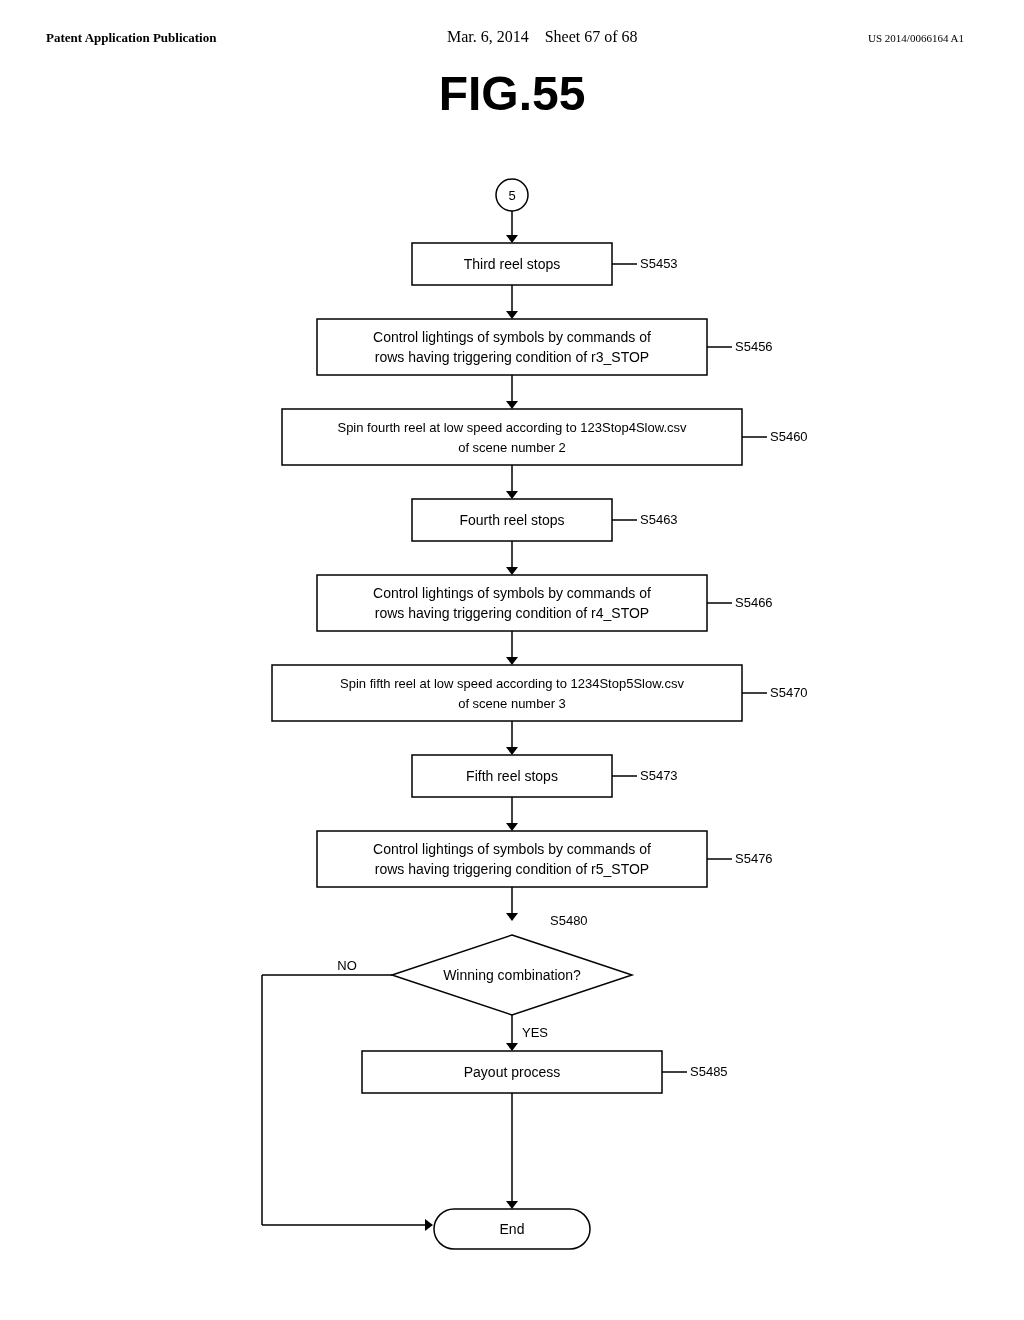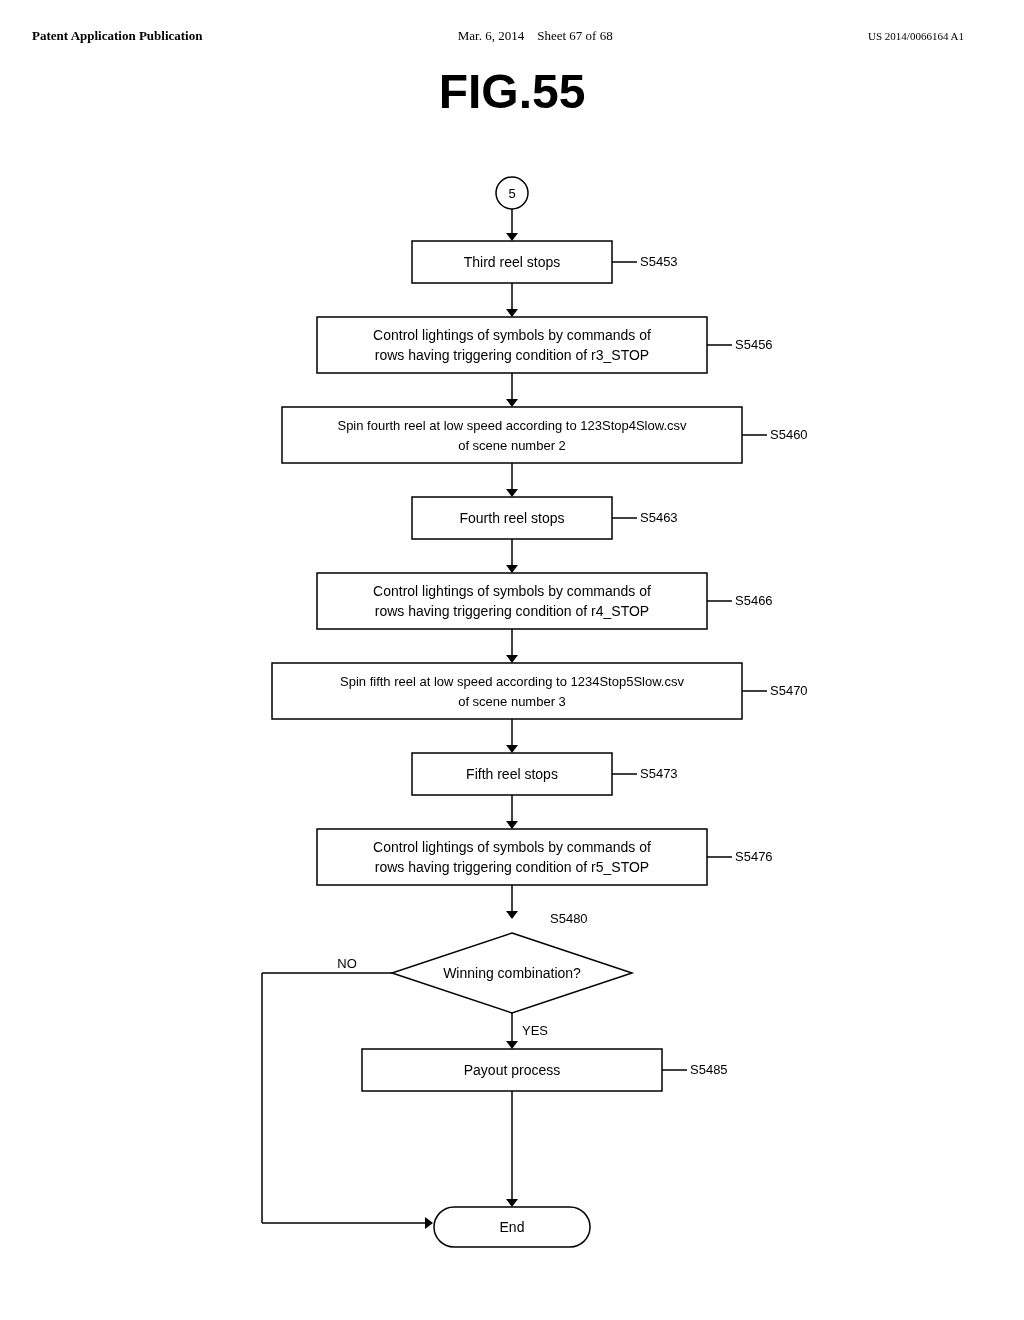--- a/index.html
+++ b/index.html
@@ -8,25 +8,25 @@
       min-height: 1320px;
       background: #fff;
       font-family: 'Times New Roman', Times, serif;
       font-size: 14px;
       color: #000;
     }
     .header {
       display: flex;
       justify-content: space-between;
       align-items: baseline;
-      padding: 28px 60px 10px 32px;
+      padding: 28px 60px 10px 46px;
       font-size: 13px;
     }
     .header-left { font-weight: bold; }
-    .header-center { font-size: 13px; }
+    .header-center { font-size: 16px; }
     .header-right { font-size: 11px; }
 
     .diagram-container {
       display: flex;
       flex-direction: column;
       align-items: center;
       padding: 10px 60px 18px 60px;
       gap: 24px;
     }
 

